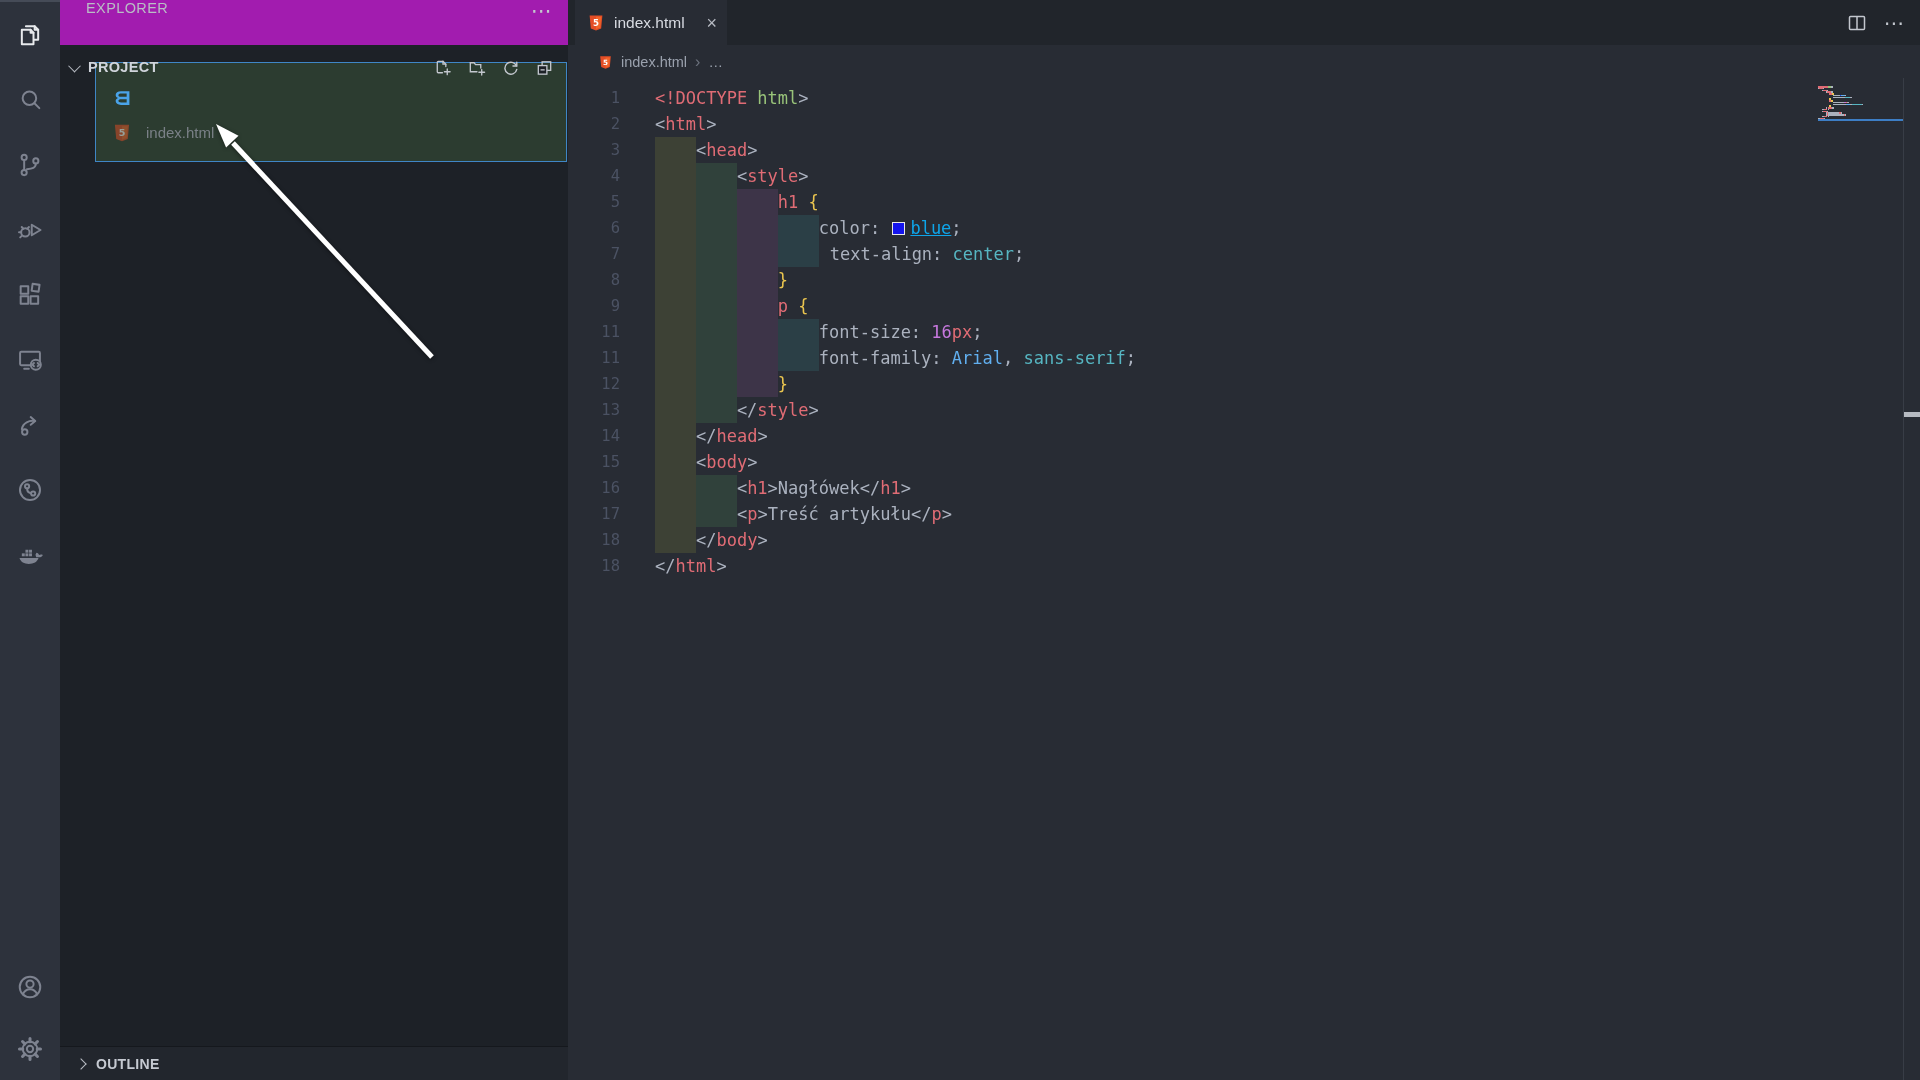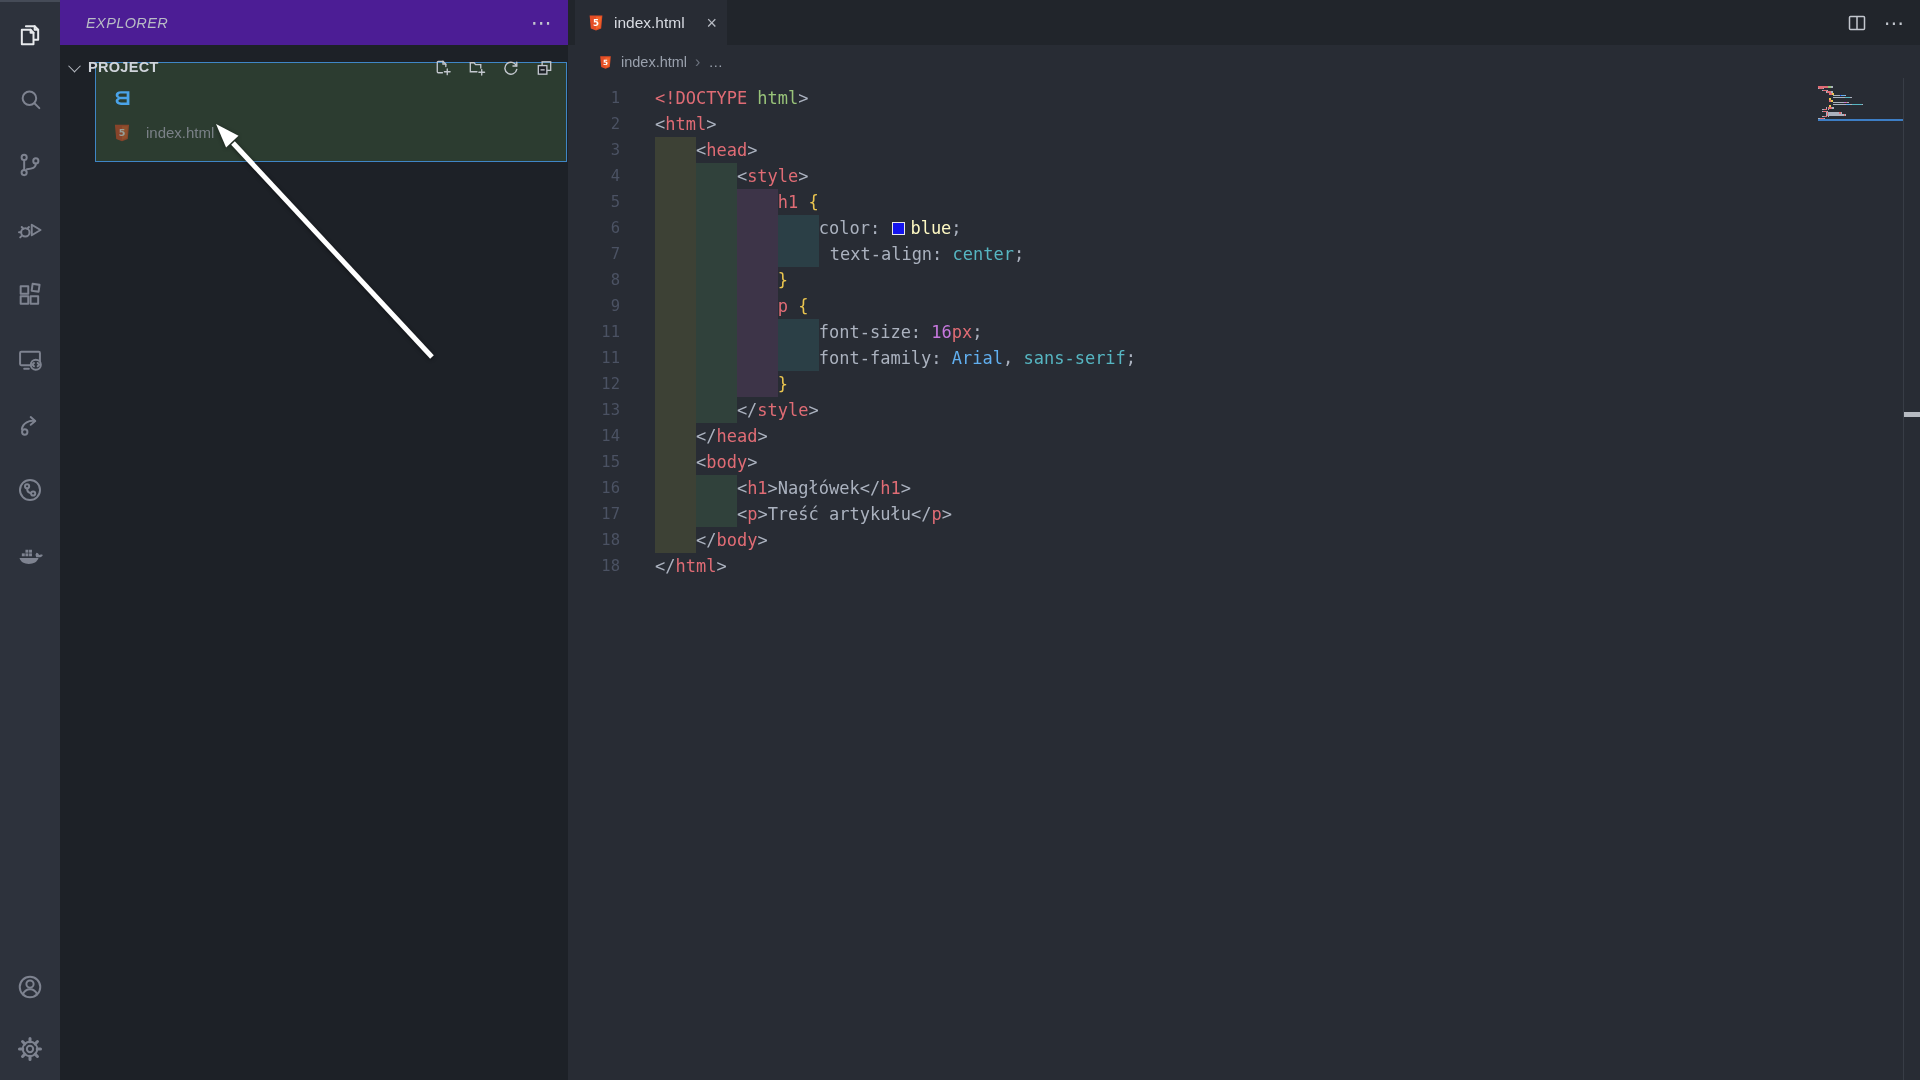--- a/index.html
+++ b/index.html
@@ -13,21 +13,21 @@
                 border-top:2px solid #454b57;box-sizing:border-box;display:flex;flex-direction:column;z-index:5;}
   #ab-top{display:flex;flex-direction:column;}
   .ab-item{width:60px;height:65px;display:flex;align-items:center;justify-content:center;color:#7e8390;cursor:pointer;}
   .ab-item.active{color:#e8eaed;}
   .ab-item .icon{width:28px;height:28px;}
   #ab-bottom{margin-top:auto;display:flex;flex-direction:column;}
   #ab-bottom .ab-item{height:62px;}
 
   
   .sidebar{position:absolute;left:60px;top:0;width:508px;height:1080px;background:#1d2127;z-index:4;}
-  .sidebar-title{height:45px;background:#4c1d95;display:flex;align-items:center;padding:0 16px 0 26px;font-style:italic;}
+  .sidebar-title{height:45px;background:#a21caf;display:flex;padding:0 16px 0 26px;}
   .sidebar-title .label{font-size:14.5px;color:#b9bdc5;letter-spacing:.4px;}
   .title-ellipsis{margin-left:auto;color:#c3c7ce;font-size:21px;cursor:pointer;line-height:1;}
   .section-header{position:absolute;left:0;top:52px;height:30px;width:100%;display:flex;align-items:center;
                   box-sizing:border-box;padding:0 14px 0 10px;z-index:2;}
   .chev-down{width:8px;height:8px;border-left:1.7px solid #b9bdc5;border-bottom:1.7px solid #b9bdc5;
              transform:rotate(-45deg) translate(1px,-1px);margin-right:9px;flex:none;}
   .chev-right{width:7px;height:7px;border-top:1.7px solid #b9bdc5;border-right:1.7px solid #b9bdc5;
               transform:rotate(45deg);margin-right:11px;flex:none;}
   .section-header .label{font-weight:bold;font-size:14.5px;color:#d0d4db;letter-spacing:.3px;}
   .tree-toolbar{margin-left:auto;display:flex;gap:15px;}
@@ -271,20 +271,24 @@
         <svg viewBox="0 0 24 24">
           <path fill="#e44d26" d="M3.5 2h17l-1.6 17.2L12 22l-6.9-2.8z"></path>
           <path fill="#f16529" d="M12 3.8V20.2l5.6-2.3L19 3.8z"></path>
           <text x="12" y="15.8" font-size="11.5" fill="#fff" text-anchor="middle" font-family="DejaVu Sans, sans-serif" font-weight="bold">5</text>
         </svg>
       </span>
     <span class="label">index.html</span>
   </div>
 
   <div class="bottom-sections">
+    <div class="bs-row outline">
+      <span class="chev-right"></span>
+      <span>OUTLINE</span>
+    </div>
   </div>
 </aside>
 
 <main class="editor">
   <div class="tab-strip">
     <div class="tab">
       <span class="fileicon icon">
           <svg viewBox="0 0 24 24">
             <path fill="#e44d26" d="M3.5 2h17l-1.6 17.2L12 22l-6.9-2.8z"></path>
             <path fill="#f16529" d="M12 3.8V20.2l5.6-2.3L19 3.8z"></path>
@@ -334,21 +338,21 @@
       <div class="code-row">
         <span class="ln">4</span>
         <div class="lc"><span class="ind i0"></span><span class="ind i1"></span><span class="tk" style="color: rgb(171, 178, 191);">&lt;</span><span class="tk" style="color: rgb(224, 108, 117);">style</span><span class="tk" style="color: rgb(171, 178, 191);">&gt;</span></div>
       </div>
       <div class="code-row">
         <span class="ln">5</span>
         <div class="lc"><span class="ind i0"></span><span class="ind i1"></span><span class="ind i2"></span><span class="tk" style="color: rgb(224, 108, 117);">h1 </span><span class="tk" style="color: rgb(234, 197, 79);">{</span></div>
       </div>
       <div class="code-row">
         <span class="ln">6</span>
-        <div class="lc"><span class="ind i0"></span><span class="ind i1"></span><span class="ind i2"></span><span class="ind i3"></span><span class="tk" style="color: rgb(171, 178, 191);">color: </span><span class="swatch" style="background: rgb(20, 20, 238);"></span><span class="tk" style="color: #fef9c3;">blue</span><span class="tk" style="color: rgb(171, 178, 191);">;</span></div>
+        <div class="lc"><span class="ind i0"></span><span class="ind i1"></span><span class="ind i2"></span><span class="ind i3"></span><span class="tk" style="color: rgb(171, 178, 191);">color: </span><span class="swatch" style="background: rgb(20, 20, 238);"></span><span class="tk" style="color: #0ea5e9; text-decoration: underline;">blue</span><span class="tk" style="color: rgb(171, 178, 191);">;</span></div>
       </div>
       <div class="code-row">
         <span class="ln">7</span>
         <div class="lc"><span class="ind i0"></span><span class="ind i1"></span><span class="ind i2"></span><span class="ind i3"></span><span class="tk" style="color: rgb(171, 178, 191); margin-left: 11px;">text-align: </span><span class="tk" style="color: rgb(86, 182, 194);">center</span><span class="tk" style="color: rgb(171, 178, 191);">;</span></div>
       </div>
       <div class="code-row">
         <span class="ln">8</span>
         <div class="lc"><span class="ind i0"></span><span class="ind i1"></span><span class="ind i2"></span><span class="tk" style="color: rgb(234, 197, 79);">}</span></div>
       </div>
       <div class="code-row">

